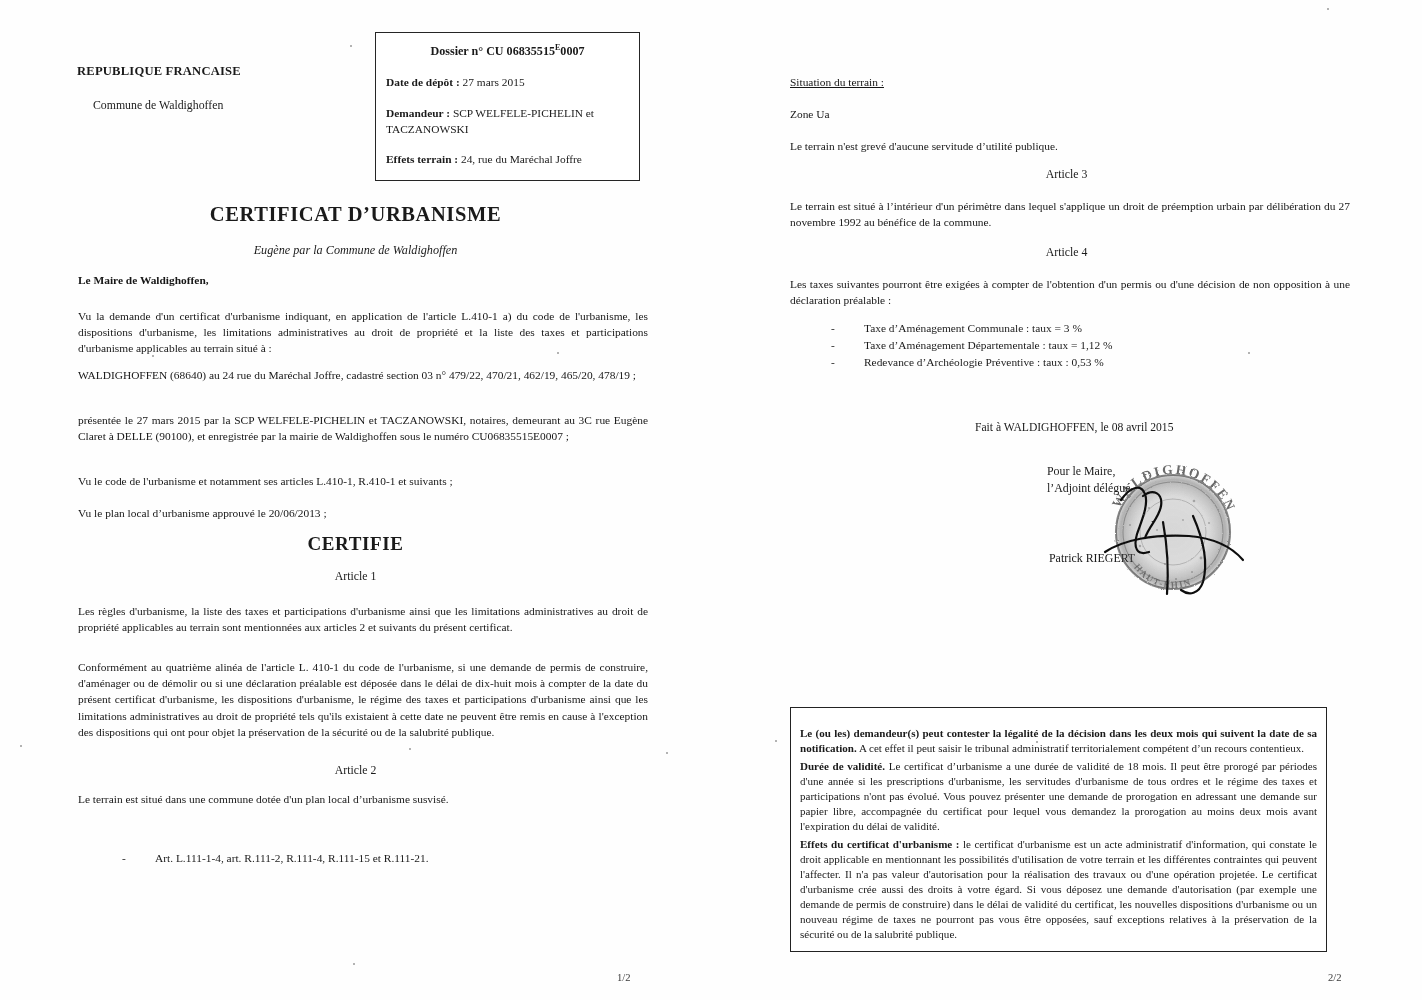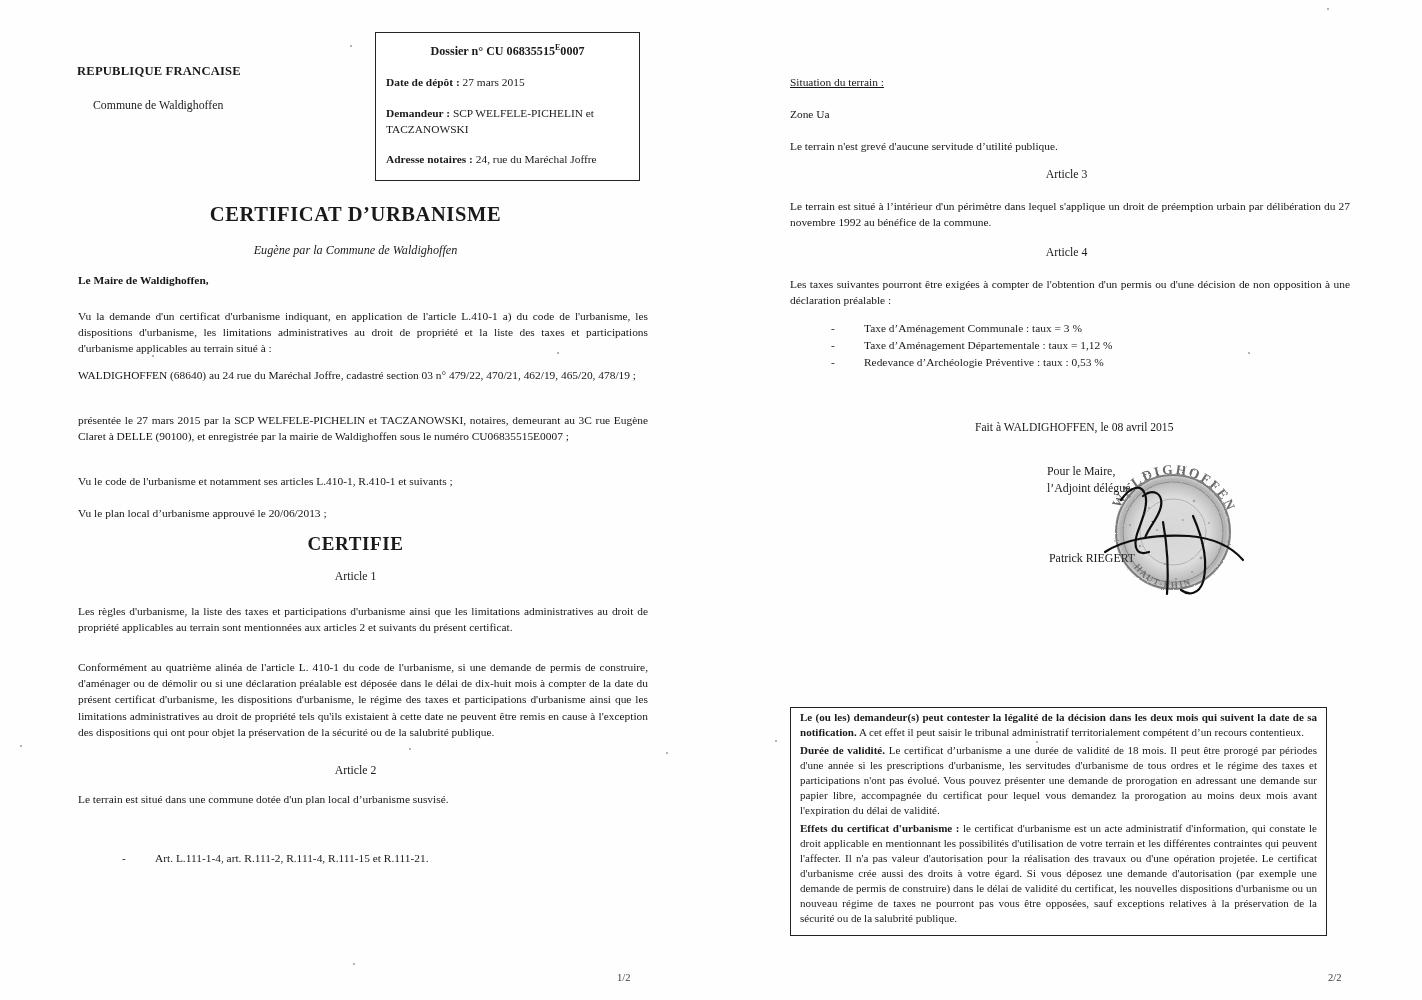--- a/index.html
+++ b/index.html
@@ -175,21 +175,21 @@
   .stamp-wrap svg { display: block; }
 
   
   .notice-box {
     position: absolute;
     left: 790px;
     top: 707px;
     width: 537px;
     border: 1.5px solid #222;
     box-sizing: border-box;
-    padding: 2px 9px 8px 9px;
+    padding: 18px 9px 8px 9px;
     background: #fff;
   }
   .notice-box p {
     margin: 0 0 1px 0;
     font-size: 11.05px;
     line-height: 1.36;
     text-align: justify;
   }
   .notice-box p + p { margin-top: 3px; }
 
@@ -224,21 +224,21 @@
       <div class="dossier-title">
         <span>Dossier n° CU 06835515</span><sup>E</sup><span>0007</span>
       </div>
       <div class="dossier-row">
         <span class="lbl">Date de dépôt :</span><span> 27 mars 2015</span>
       </div>
       <div class="dossier-row">
         <span class="lbl">Demandeur :</span><span> SCP WELFELE-PICHELIN et TACZANOWSKI</span>
       </div>
       <div class="dossier-row">
-        <span class="lbl">Adresse notaires :</span><span> 24, rue du Maréchal Joffre</span>
+        <span class="lbl">Effets terrain :</span><span> 24, rue du Maréchal Joffre</span>
       </div>
     </div>
 
     <div class="doc-title">CERTIFICAT D’URBANISME</div>
     <div class="doc-subtitle">Eugène par la Commune de Waldighoffen</div>
 
     <div class="blk nj b" style="left:78px; top:272px; width:570px;">Le Maire de Waldighoffen,</div>
 
     <div class="blk" style="left:78px; top:308px; width:570px;">Vu la demande d'un certificat d'urbanisme indiquant, en application de l'article L.410-1 a) du code de l'urbanisme, les dispositions d'urbanisme, les limitations administratives au droit de propriété et la liste des taxes et participations d'urbanisme applicables au terrain situé à :</div>
 

